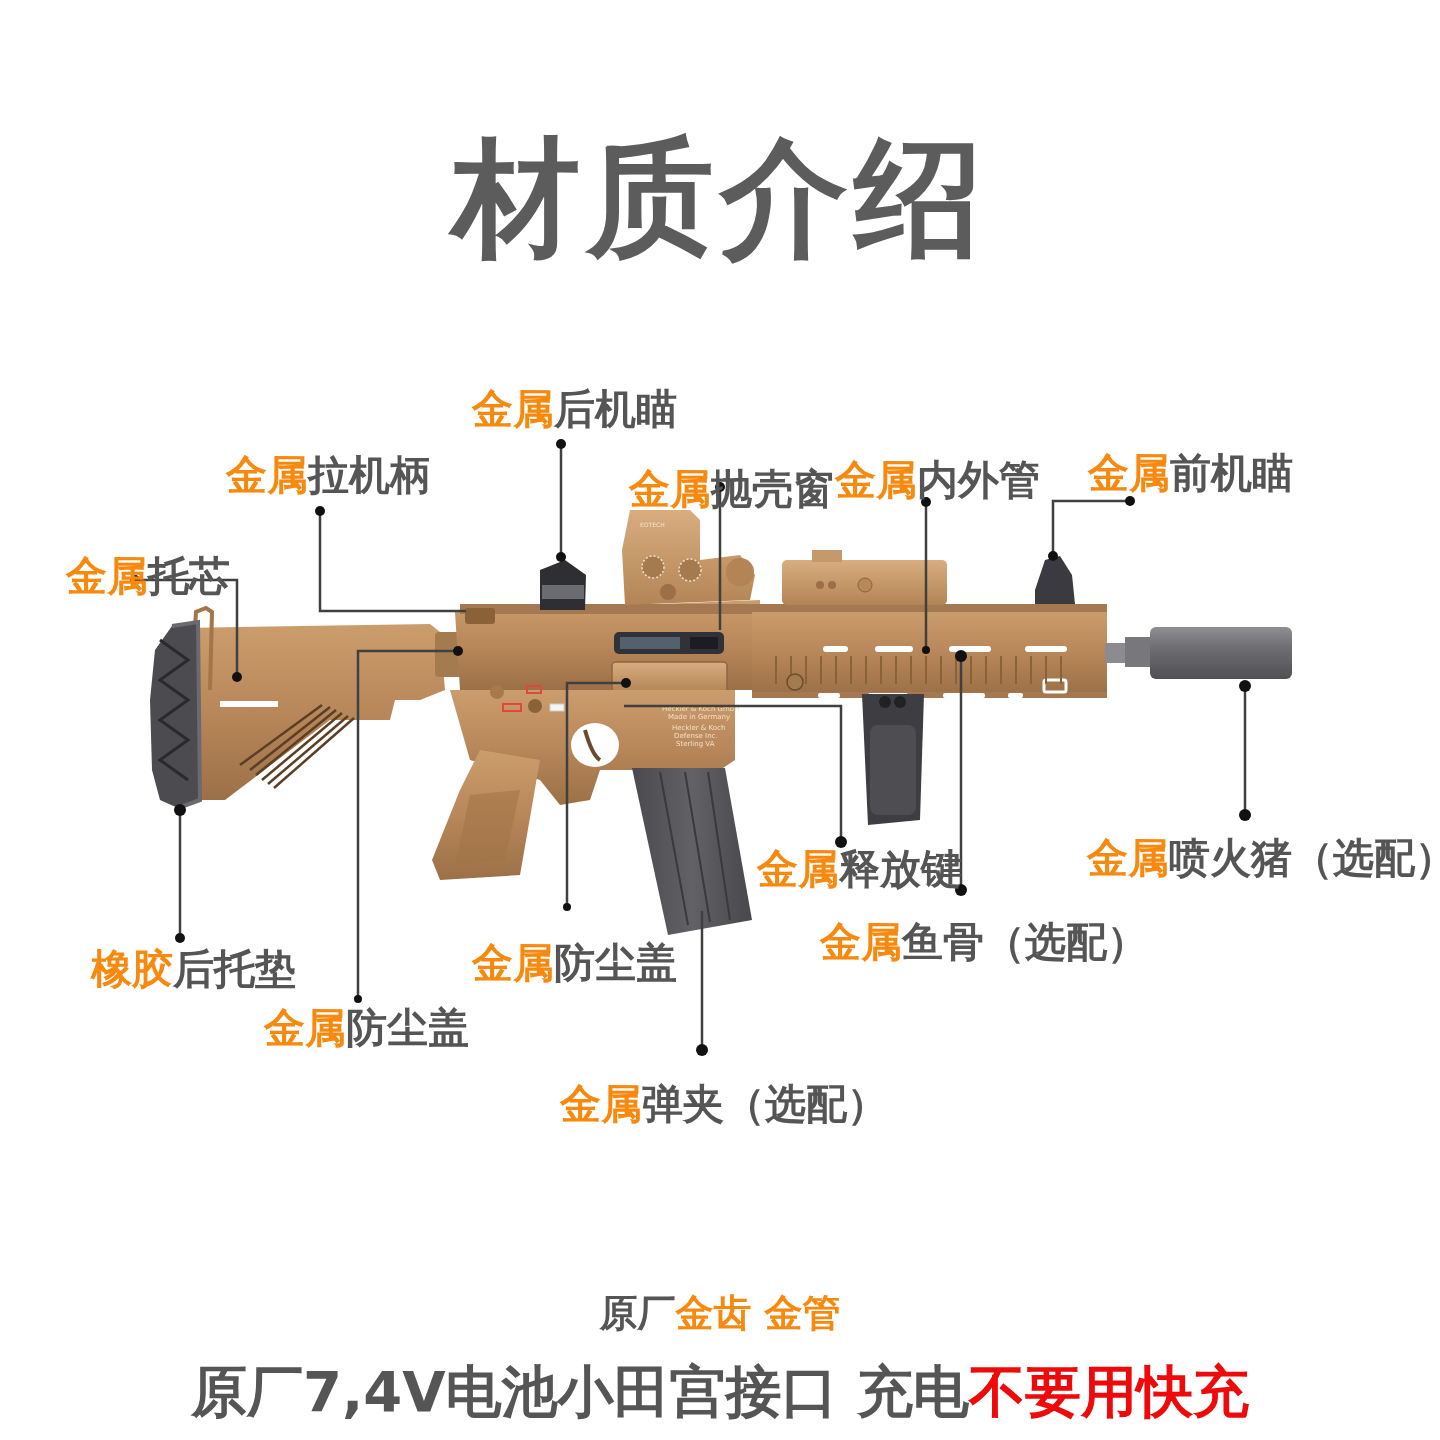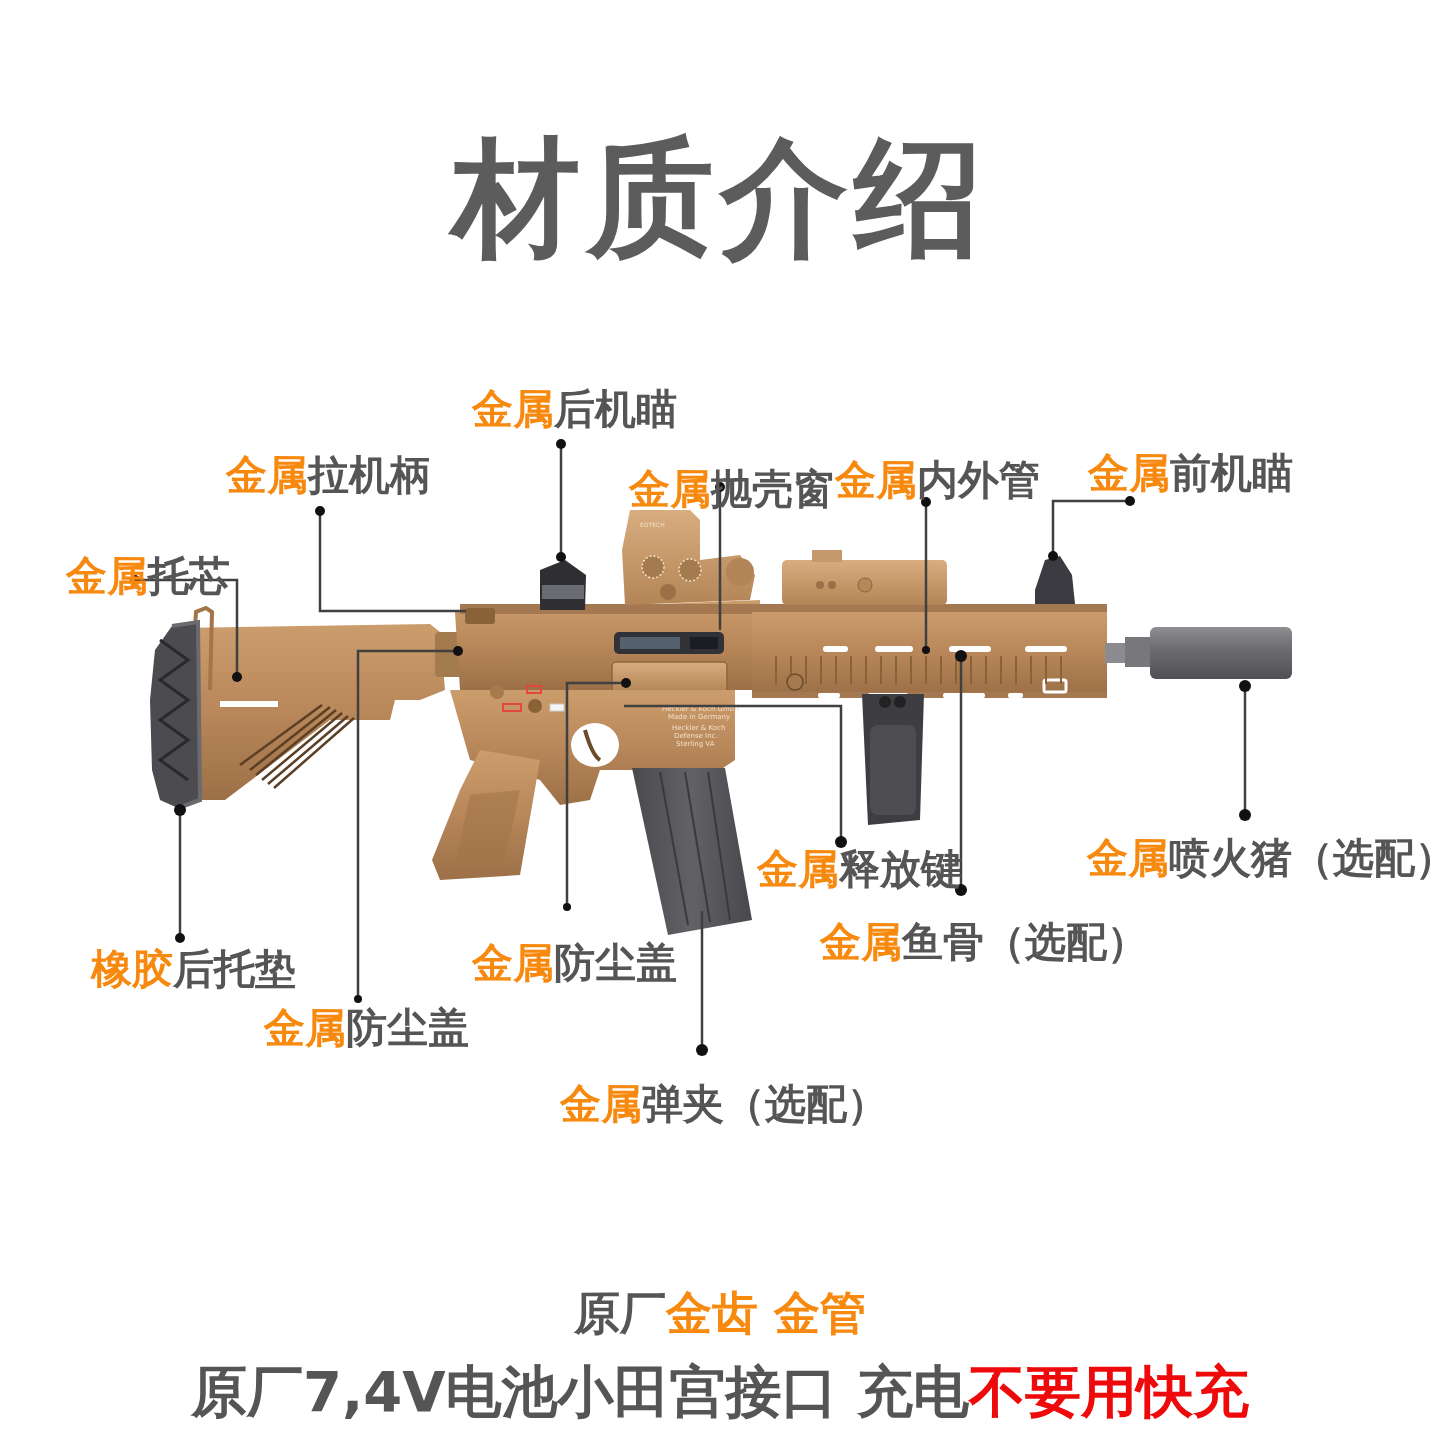--- a/index.html
+++ b/index.html
@@ -4,21 +4,21 @@
 <style>
   html, body { margin:0; padding:0; background:#ffffff; }
   body { width:1440px; height:1440px; position:relative; overflow:hidden;
          font-family:"DejaVu Sans","Liberation Sans",sans-serif; }
   .title { position:absolute; left:0; top:118px; width:1440px; text-align:center;
            font-size:128px; font-weight:bold; color:#5c5c5c; letter-spacing:6px; line-height:160px; }
   .label { position:absolute; font-size:41px; font-weight:bold; white-space:nowrap; line-height:40px; color:#555555; }
   .label .hl { color:#f7890f; }
   .stage { position:absolute; left:0; top:0; width:1440px; height:1440px; }
   .footer1 { position:absolute; left:0; top:1283px; width:1440px; text-align:center;
-             font-size:46px; font-weight:bold; color:#555555; line-height:60px; }
+             font-size:38px; font-weight:bold; color:#555555; line-height:60px; }
   .footer1 .hl { color:#f7890f; }
   .footer2 { position:absolute; left:0; top:1362px; width:1440px; text-align:center;
              font-size:56px; font-weight:bold; color:#555555; line-height:60px; }
   .footer2 .warn { color:#ee0a0a; }
 </style>
 </head>
 <body>
 
 <div class="title">材质介绍</div>
 

